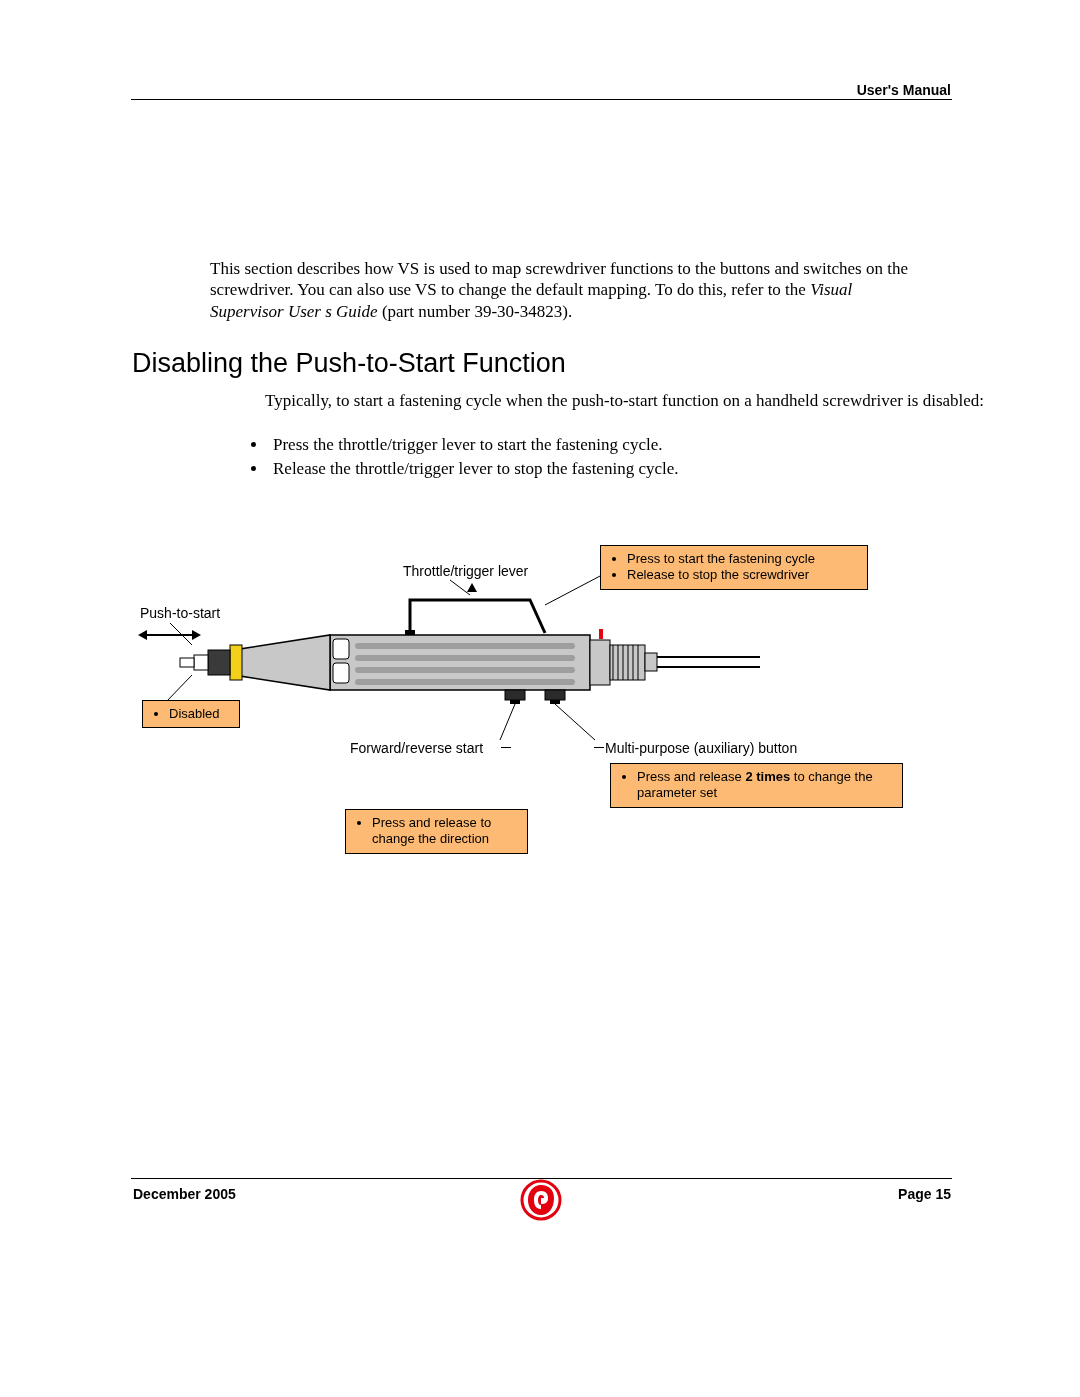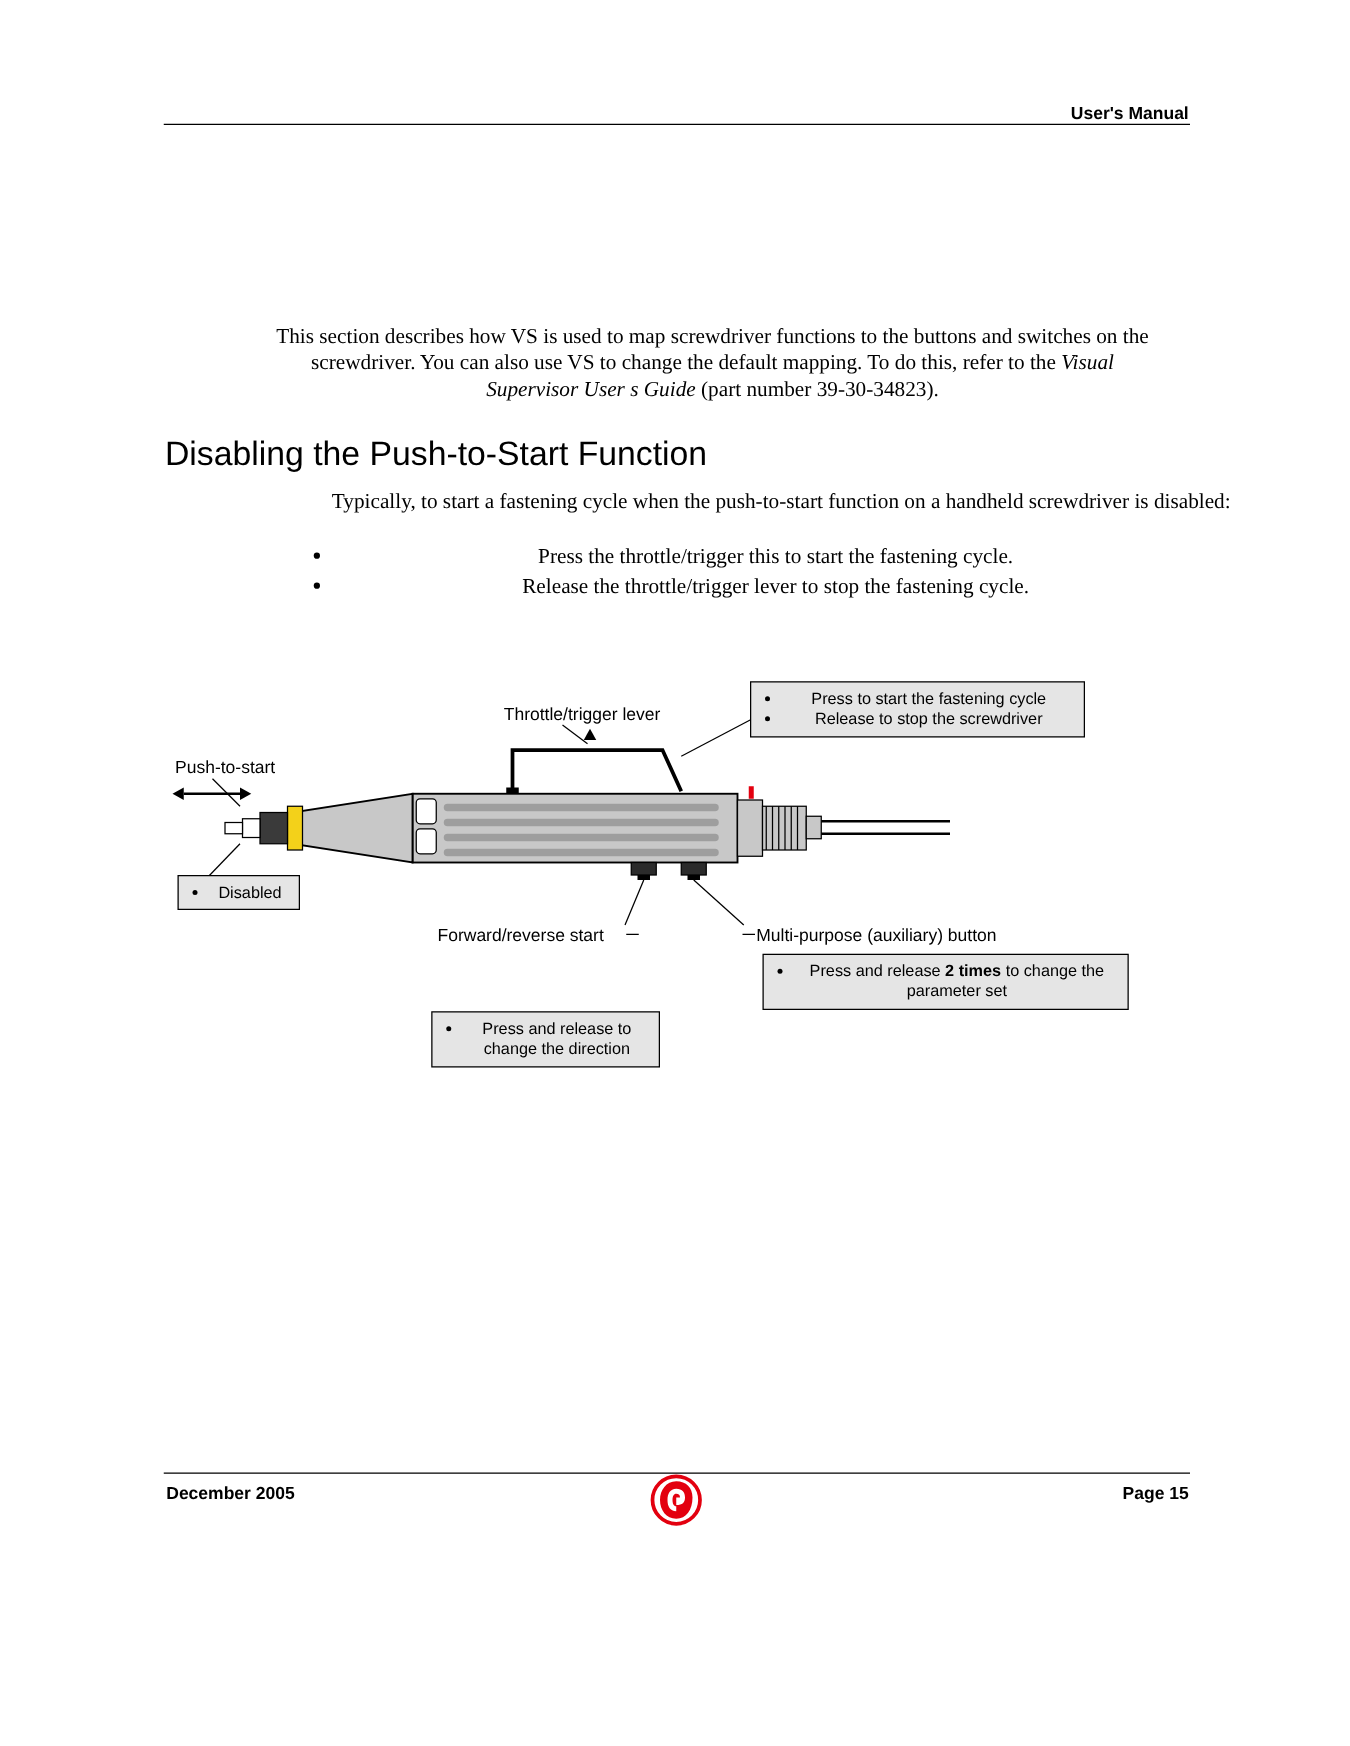--- a/index.html
+++ b/index.html
@@ -1,29 +1,29 @@
 <!DOCTYPE html>
 <html><head>
 <meta charset="utf-8">
 <style>
   html,body{margin:0;padding:0;background:#fff;font-family:"Times New Roman",Times,serif;color:#000;}
-  .page{width:1080px;height:1397px;position:relative;margin:0 auto;background:#fff;text-align:center;}
+  .page{width:1080px;height:1397px;position:relative;margin:0 auto;background:#fff;}
   .header-label{position:absolute;top:82px;right:129px;font-family:Arial,Helvetica,sans-serif;font-weight:bold;font-size:14px;}
   .header-rule{position:absolute;top:99px;left:131px;width:821px;border-top:1.5px solid #000;}
   .title{position:absolute;top:135px;left:141px;font-family:Arial,Helvetica,sans-serif;font-weight:bold;font-size:42px;letter-spacing:0.2px;}
   .intro{position:absolute;top:258px;left:210px;width:720px;font-size:17px;line-height:1.25;}
   .intro .italic{font-style:italic;}
   .h2{position:absolute;top:348px;left:132px;font-family:Arial,Helvetica,sans-serif;font-weight:normal;font-size:27px;}
   .body1{position:absolute;top:390px;left:225px;width:720px;font-size:17px;line-height:1.25;margin-left:40px;}
   .bullets{position:absolute;top:435px;left:248px;width:700px;font-size:17px;list-style:disc;padding-left:20px;margin:0;}
   .bullets li{margin-bottom:4px;padding-left:5px;}
   
   .dia{position:absolute;top:545px;left:150px;width:780px;height:290px;font-family:Arial,Helvetica,sans-serif;font-size:14px;}
   .label{position:absolute;white-space:nowrap;}
-  .box{position:absolute;border:1px solid #000;background:#e5e5e5;padding:5px 8px;font-size:13px;line-height:1.25;}
+  .box{position:absolute;border:1px solid #000;background:#fdba74;padding:5px 8px;font-size:13px;line-height:1.25;}
   .box ul{margin:0;padding-left:18px;}
   .line{position:absolute;background:#000;}
   .arrow-left{position:absolute;width:0;height:0;border-top:5px solid transparent;border-bottom:5px solid transparent;border-right:9px solid #000;}
   .arrow-right{position:absolute;width:0;height:0;border-top:5px solid transparent;border-bottom:5px solid transparent;border-left:9px solid #000;}
   .arrow-up{position:absolute;width:0;height:0;border-left:5px solid transparent;border-right:5px solid transparent;border-bottom:9px solid #000;}
   
   .footer-rule{position:absolute;top:1178px;left:131px;width:821px;border-top:1.5px solid #000;}
   .footer-left{position:absolute;top:1186px;left:133px;font-family:Arial,Helvetica,sans-serif;font-weight:bold;font-size:14px;}
   .footer-right{position:absolute;top:1186px;right:129px;font-family:Liberation Sans, sans-serif;font-weight:bold;font-size:14px;}
   .logo{position:absolute;top:1179px;left:520px;}
@@ -36,21 +36,21 @@
   <div class="header-rule"></div>
 
 
   <div class="intro">
     <span>This section describes how VS is used to map screwdriver functions to the buttons and switches on the screwdriver. You can also use VS to change the default mapping. To do this, refer to the </span><span class="italic">Visual Supervisor User s Guide</span><span> (part number 39-30-34823).</span>
   </div>
 
   <div class="h2">Disabling the Push-to-Start Function</div>
   <div class="body1">Typically, to start a fastening cycle when the push-to-start function on a handheld screwdriver is disabled:</div>
   <ul class="bullets">
-    <li>Press the throttle/trigger this to start the fastening cycle.</li>
+    <li>Press the throttle/trigger lever to start the fastening cycle.</li>
     <li>Release the throttle/trigger lever to stop the fastening cycle.</li>
   </ul>
 
   <div class="dia">
 
     <svg width="780" height="290" style="position:absolute;left:0;top:0;">
 
       <rect x="180" y="90" width="260" height="55" fill="#C8C8C8" stroke="#000" stroke-width="1.5"></rect>
 
       <rect x="205" y="98" width="220" height="6" rx="3" fill="#9E9E9E"></rect>

